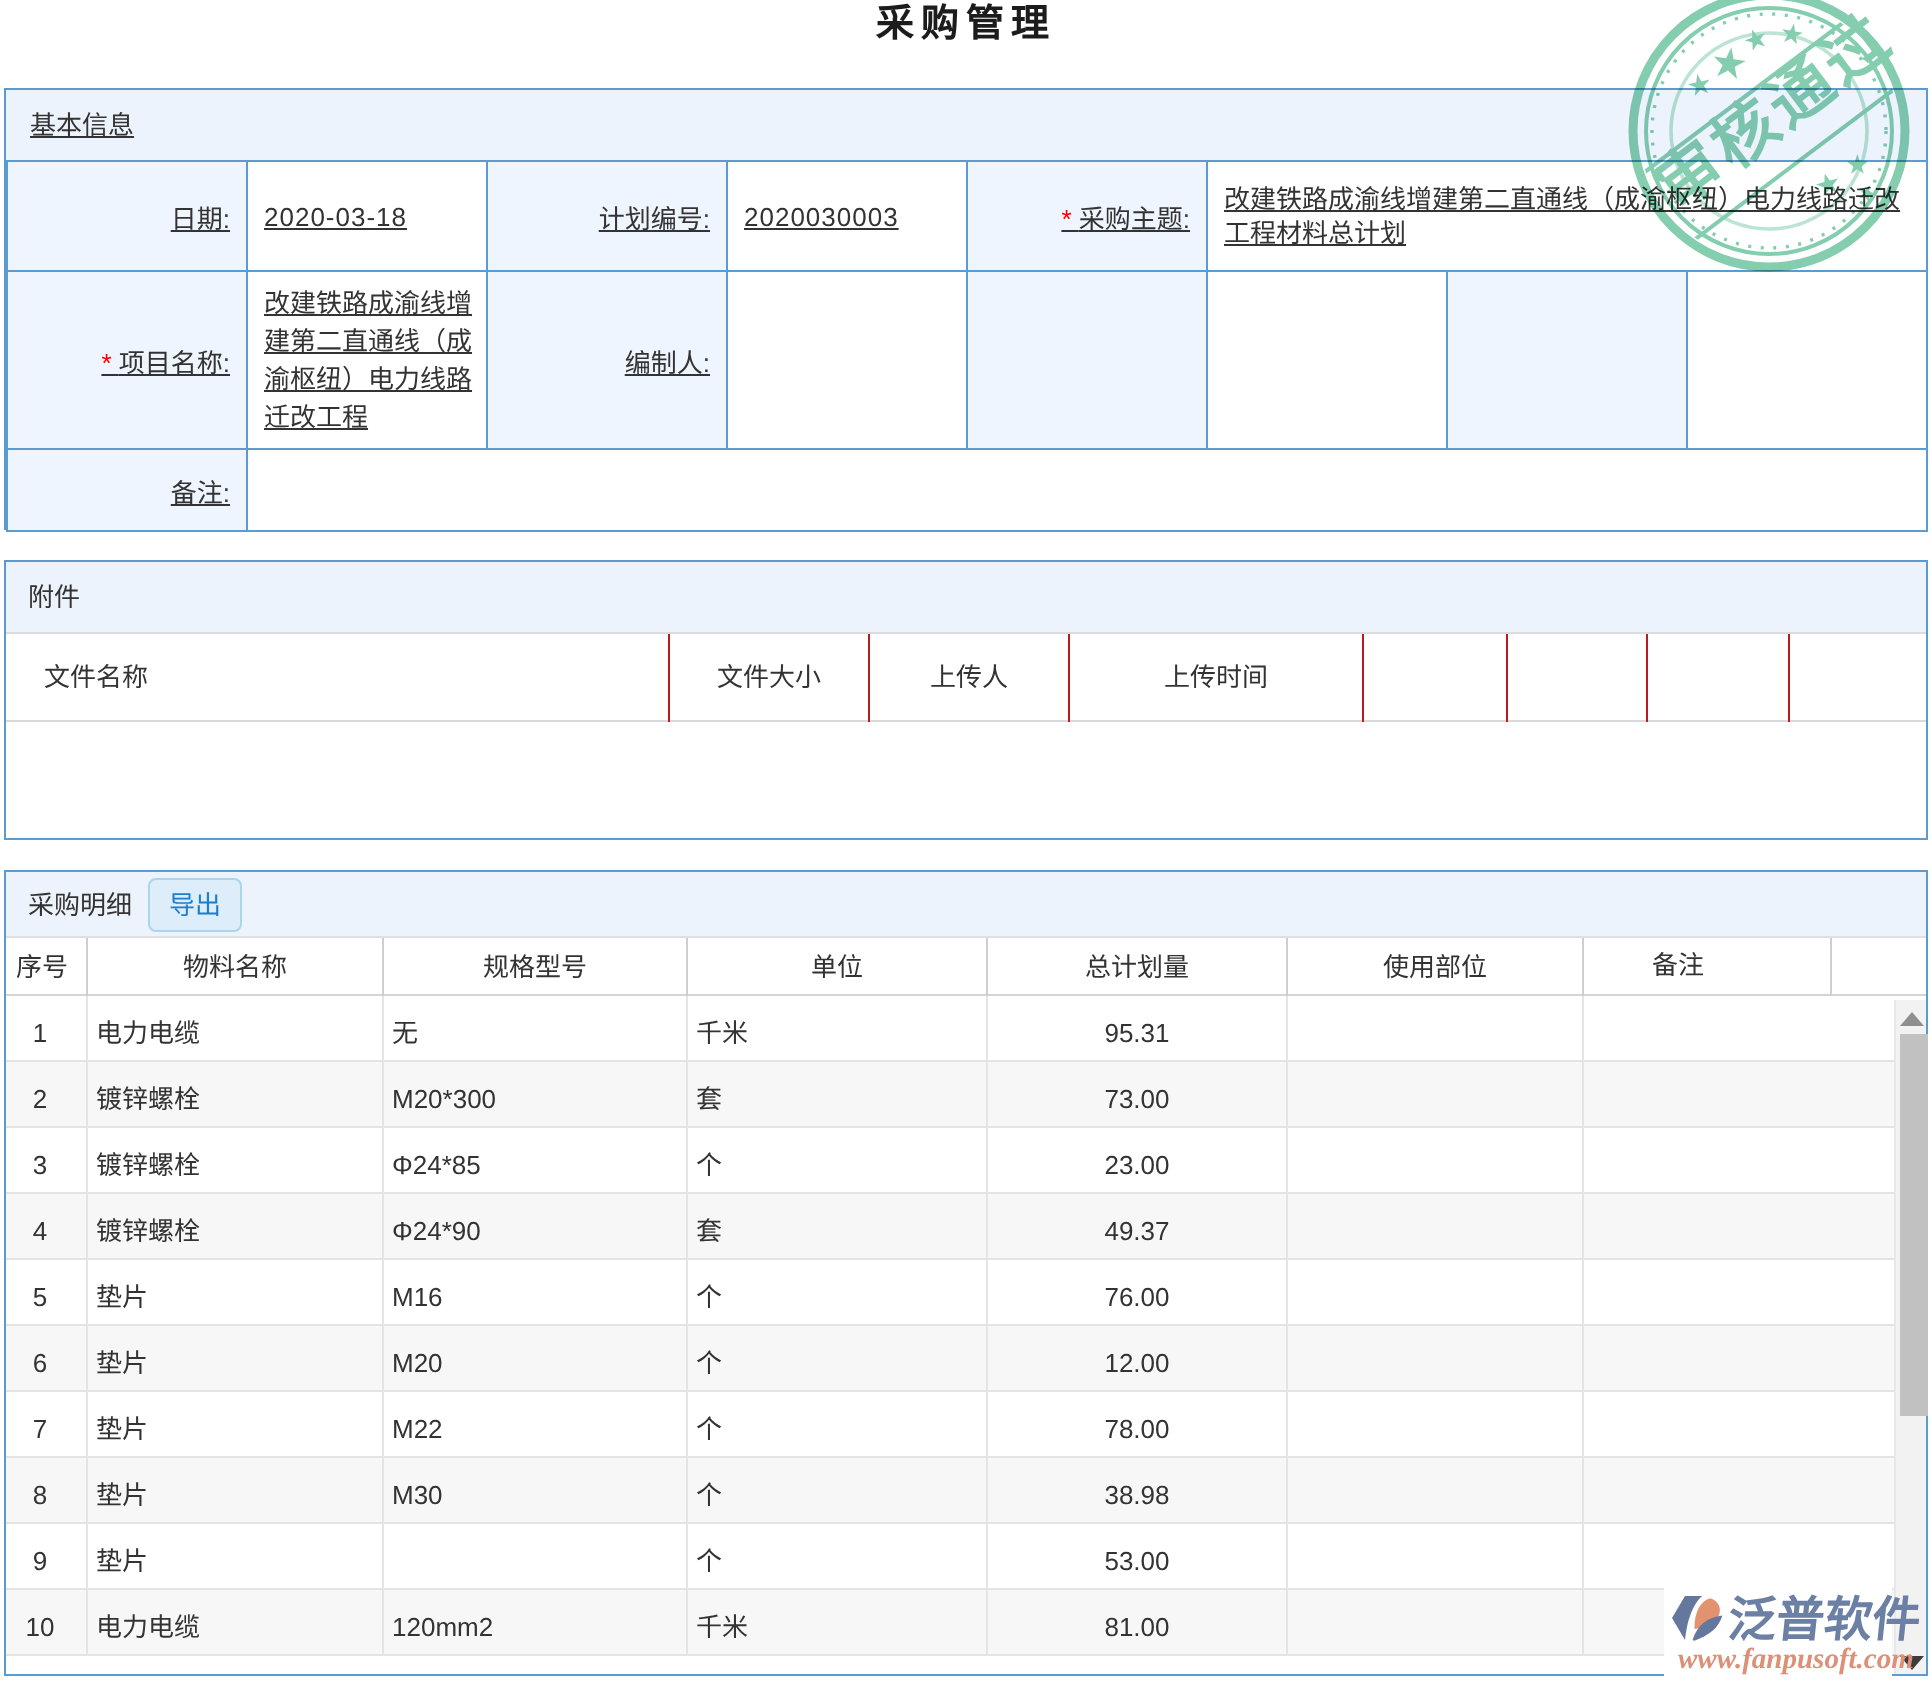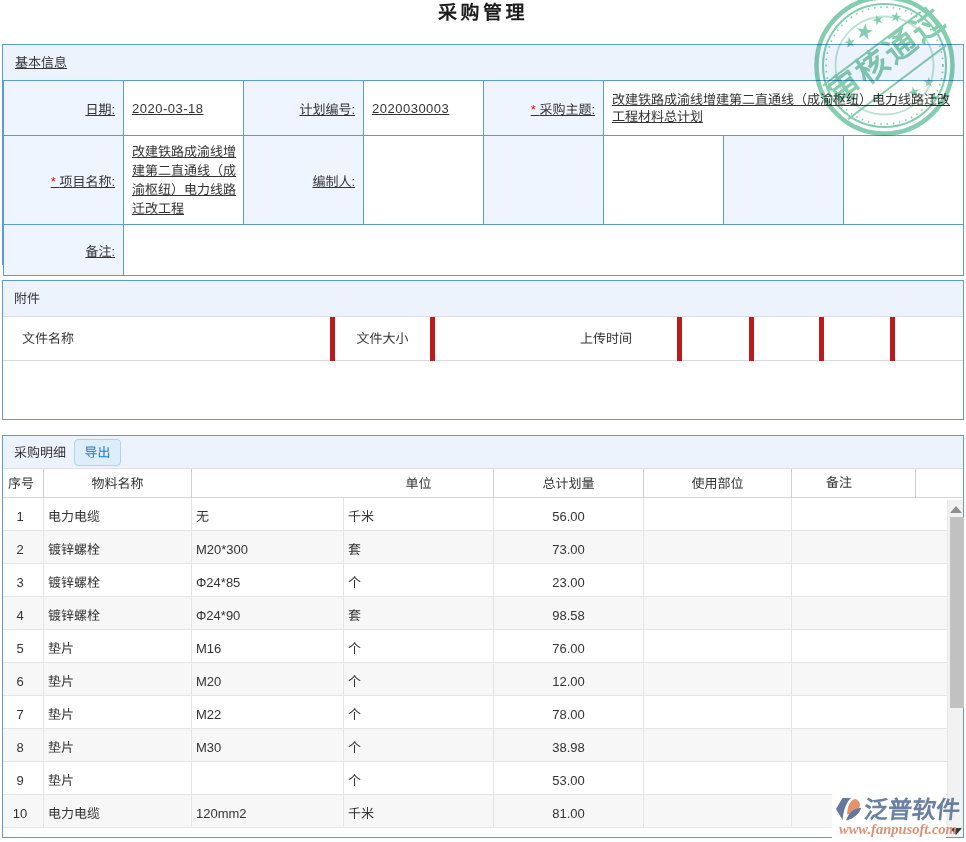--- a/index.html
+++ b/index.html
@@ -14,21 +14,21 @@
   #s1 .bar { height:35px; line-height:35px; padding-left:12px; }
   table.form { border-collapse:collapse; table-layout:fixed; width:960px; }
   table.form td { border:1px solid #5c9bd1; font-size:13px; vertical-align:middle; }
   table.form td.l { background:#eef5fe; text-align:right; padding-right:8px; }
   table.form td.v { background:#fff; padding-left:8px; padding-right:5px; }
   .req { color:#ff0000; }
   
   #s2 { top:280px; height:140px; }
   #s2 .bar { height:36px; line-height:36px; padding-left:11px; border-bottom:1px solid #dcdcdc; }
   .ahead { position:relative; height:44px; border-bottom:1px solid #d9d9d9; font-size:13px; }
-  .ahead .c { position:absolute; top:0; height:44px; line-height:44px; text-align:center; border-right:5px solid #b91c1c; }
+  .ahead .c { position:absolute; top:0; height:44px; line-height:44px; text-align:center; border-right:1px solid #b91c1c; }
   
   #s3 { top:435px; height:403px; }
   #s3 .bar { height:33px; border-bottom:1px solid #e0e0e0; position:relative; }
   #s3 .bar span.t { position:absolute; left:11px; top:0; line-height:33px; }
   .btn { position:absolute; left:71px; top:3px; width:47px; height:27px; background:#ddedf9;
     border:1px solid #abd4ee; border-radius:4px; color:#1b7fd0; font-size:13px;
     text-align:center; line-height:25px; }
   .ghead { position:relative; height:29px; border-bottom:1px solid #d5d5d5; font-size:13px; }
   .ghead .c { position:absolute; top:0; height:29px; line-height:29px; text-align:center; border-right:1px solid #cfcfcf; }
   .grid { position:relative; font-size:13px; }
@@ -78,61 +78,63 @@
     <tr style="height:89px">
       <td class="l"><span class="req">* </span>项目名称:</td>
       <td class="v" style="line-height:19px">改建铁路成渝线增建第二直通线（成渝枢纽）电力线路迁改工程</td>
       <td class="l">编制人:</td>
       <td class="v"></td>
       <td class="l"></td>
       <td class="v"></td>
       <td class="l"></td>
       <td class="v"></td>
     </tr>
-    <tr style="height:51px">
+    <tr style="height:41px">
       <td class="l">备注:</td>
       <td class="v" colspan="7"></td>
     </tr>
   </tbody>
     </table>
 </div>
 
 <div class="sec" id="s2">
   <div class="bar">附件</div>
   <div class="ahead">
     <div class="c" style="left:0;width:332px;text-align:left;padding-left:19px;">文件名称</div>
     <div class="c" style="left:332px;width:100px;">文件大小</div>
+    <div class="c" style="left:432px;width:100px;">上传人</div>
     <div class="c" style="left:532px;width:147px;">上传时间</div>
     <div class="c" style="left:679px;width:72px;"></div>
     <div class="c" style="left:751px;width:70px;"></div>
     <div class="c" style="left:821px;width:71px;"></div>
     <div class="c" style="left:892px;width:68px;border-right:none;"></div>
   </div>
 </div>
 
 <div class="sec" id="s3">
   <div class="bar">
       <span class="t">采购明细</span>
       <span class="btn">导出</span>
     </div>
   <div class="ghead">
     <div class="c" style="left:0;width:41px;padding-right:4px;">序号</div>
     <div class="c" style="left:41px;width:148px;">物料名称</div>
+    <div class="c" style="left:189px;width:152px;">规格型号</div>
     <div class="c" style="left:341px;width:150px;">单位</div>
     <div class="c" style="left:491px;width:150px;">总计划量</div>
     <div class="c" style="left:641px;width:148px;">使用部位</div>
     <div class="c" style="left:760px;width:153px;font-family:Liberation Mono, monospace;">备注</div>
   </div>
   <div class="grid" id="rows">
 <div class="row">
   <div class="c ctr" style="left:0;width:41px;padding-right:6px">1</div>
   <div class="c" style="left:41px;width:148px">电力电缆</div>
   <div class="c" style="left:189px;width:152px">无</div>
   <div class="c" style="left:341px;width:150px">千米</div>
-  <div class="c ctr" style="left:491px;width:150px">56.00</div>
+  <div class="c ctr" style="left:491px;width:150px">95.31</div>
   <div class="c" style="left:641px;width:148px"></div>
   <div class="c" style="left:789px;width:153px;border-right:none"></div>
 </div>
 <div class="row alt">
   <div class="c ctr" style="left:0;width:41px;padding-right:6px">2</div>
   <div class="c" style="left:41px;width:148px">镀锌螺栓</div>
   <div class="c" style="left:189px;width:152px">M20*300</div>
   <div class="c" style="left:341px;width:150px">套</div>
   <div class="c ctr" style="left:491px;width:150px">73.00</div>
   <div class="c" style="left:641px;width:148px"></div>
@@ -145,21 +147,21 @@
   <div class="c" style="left:341px;width:150px">个</div>
   <div class="c ctr" style="left:491px;width:150px">23.00</div>
   <div class="c" style="left:641px;width:148px"></div>
   <div class="c" style="left:789px;width:153px;border-right:none"></div>
 </div>
 <div class="row alt">
   <div class="c ctr" style="left:0;width:41px;padding-right:6px">4</div>
   <div class="c" style="left:41px;width:148px">镀锌螺栓</div>
   <div class="c" style="left:189px;width:152px">Φ24*90</div>
   <div class="c" style="left:341px;width:150px">套</div>
-  <div class="c ctr" style="left:491px;width:150px">98.58</div>
+  <div class="c ctr" style="left:491px;width:150px">49.37</div>
   <div class="c" style="left:641px;width:148px"></div>
   <div class="c" style="left:789px;width:153px;border-right:none"></div>
 </div>
 <div class="row">
   <div class="c ctr" style="left:0;width:41px;padding-right:6px">5</div>
   <div class="c" style="left:41px;width:148px">垫片</div>
   <div class="c" style="left:189px;width:152px">M16</div>
   <div class="c" style="left:341px;width:150px">个</div>
   <div class="c ctr" style="left:491px;width:150px">76.00</div>
   <div class="c" style="left:641px;width:148px"></div>

